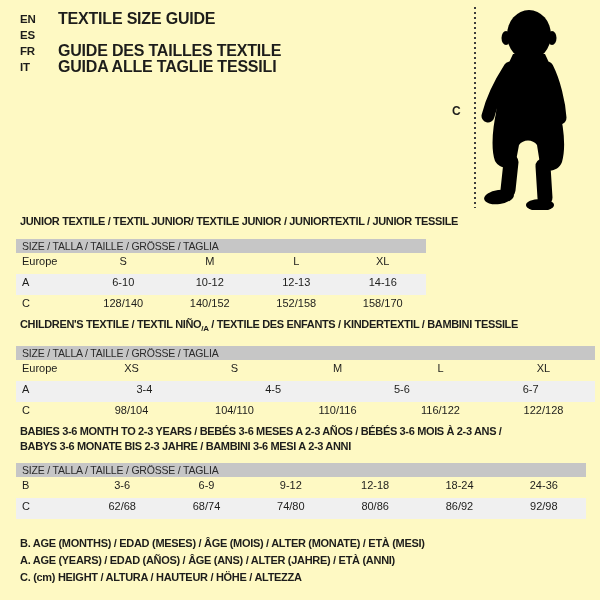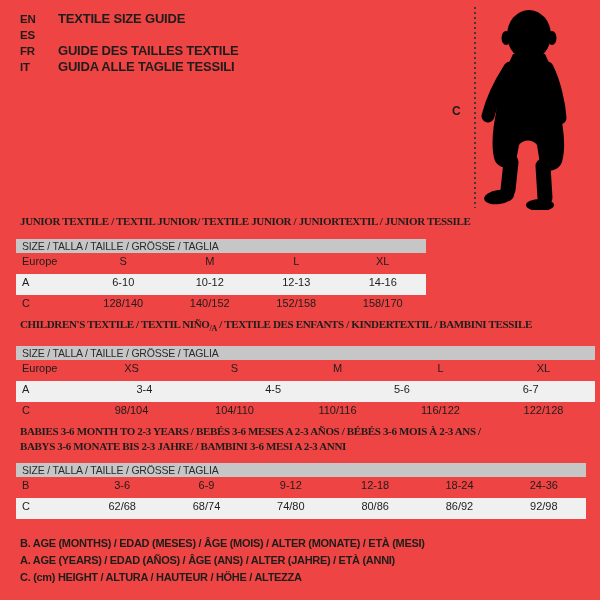--- a/index.html
+++ b/index.html
@@ -1,50 +1,50 @@
 <!DOCTYPE html>
 <html><head>
 <meta charset="utf-8">
 <style>
   html, body { margin: 0; padding: 0; background: #ffffff; }
   .canvas {
     position: relative;
     width: 600px;
     height: 600px;
-    background: #ef4444;
+    background: #fef9c3;
     font-family: "Liberation Sans", sans-serif;
     color: #1d1d1b;
     overflow: hidden;
   }
 
   
   .lang-list { position: absolute; left: 20px; top: 11px; }
   .lang-row { display: flex; height: 16px; line-height: 16px; }
   .lang-code {
     width: 38px; font-weight: bold; font-size: 11.5px; letter-spacing: -0.2px;
   }
   .lang-title {
-    font-weight: bold; font-size: 13px; letter-spacing: -0.2px; white-space: nowrap;
+    font-weight: bold; font-size: 16px; letter-spacing: -0.2px; white-space: nowrap;
   }
 
   
   .height-line {
     position: absolute; left: 474px; top: 7px; width: 2px; height: 201px;
     background: repeating-linear-gradient(to bottom, #3c3c3c 0 2px, transparent 2px 5px);
   }
   .height-label {
     position: absolute; left: 452px; top: 104px;
     font-size: 12px; font-weight: bold;
   }
   .baby-svg { position: absolute; left: 480px; top: 4px; }
 
   
   .section-title {
     position: absolute; left: 20px;
-    font-size: 11px; font-weight: bold; letter-spacing: -0.35px; white-space: nowrap; font-family: Liberation Serif, serif;
+    font-size: 11px; font-weight: bold; letter-spacing: -0.35px; white-space: nowrap;
   }
   .title-sub { font-size: 8px; vertical-align: sub; }
   .two-line div { line-height: 15px; }
 
   .size-table { position: absolute; left: 16px; }
   .table-head {
     height: 14px; line-height: 14px;
     background: #c6c6c6; color: #2b2b2b;
     font-size: 10.5px; letter-spacing: -0.2px;
     padding-left: 6px; box-sizing: border-box;

